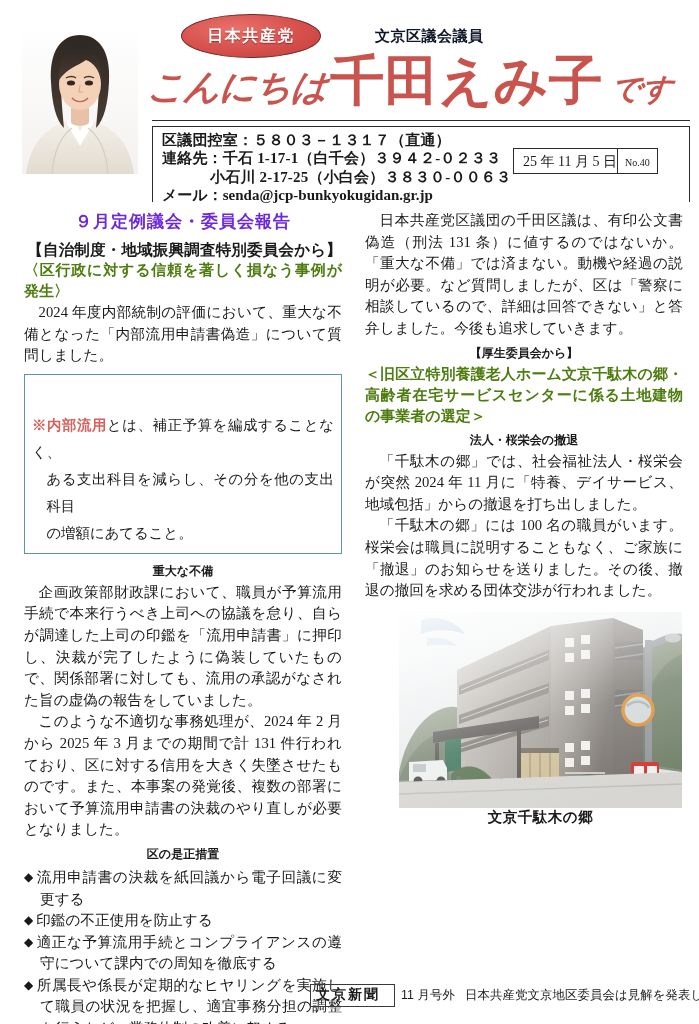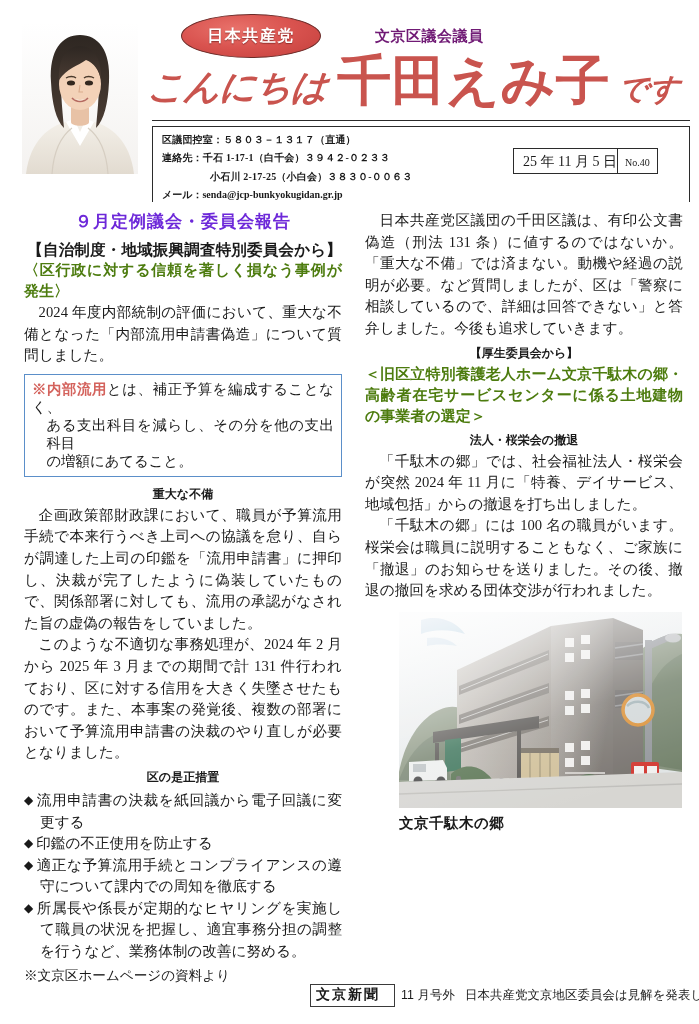--- a/index.html
+++ b/index.html
@@ -43,21 +43,21 @@
     letter-spacing: 1.5px;
     text-shadow: 0 1px 1px rgba(90,20,18,.55);
   }
 
   .council-role {
     position: absolute;
     left: 375px; top: 27px;
     font-size: 15px;
     font-weight: bold;
     letter-spacing: .5px;
-    color: #701a75;
+    color: #0f172a;
   }
 
   .title-line {
     position: absolute;
     left: 148px; top: 56px;
     width: 540px; height: 62px;
     display: flex; align-items: baseline;
     color: #c9544e;
     white-space: nowrap;
   }
@@ -65,41 +65,41 @@
     font-size: 36px;
     font-weight: bold;
     font-style: italic;
     letter-spacing: -1px;
     transform: skewX(-6deg);
   }
   .t-name {
     font-size: 54px;
     font-weight: bold;
     letter-spacing: 0px;
-    margin-left: 10px;
+    margin-left: 3px;
     line-height: .95;
   }
   .t-desu {
     font-size: 30px;
     font-weight: bold;
     font-style: italic;
     margin-left: 8px;
     transform: skewX(-6deg);
   }
 
   .contact-box {
     position: absolute;
     left: 152px; top: 126px;
     width: 538px; height: 76px;
     border: 1.6px solid #2b2b2b;
     border-bottom: none;
     padding: 4px 8px 0 9px;
   }
   .contact-line {
-    font-size: 10px;
+    font-size: 15px;
     font-weight: bold;
     line-height: 18.4px;
     letter-spacing: .2px;
     white-space: nowrap;
     font-family: Liberation Serif, serif;
   }
   .contact-line.indent { padding-left: 48px; }
   .contact-line.mail { font-weight: bold; letter-spacing: 0; }
 
   .issue-box {
@@ -190,24 +190,25 @@
     letter-spacing: .05px;
   }
 
   .note-box {
     border: 1.3px solid #5b8fc9;
     padding: 5px 7px 6px 7px;
     margin: 7px 0 6px 0;
   }
   .note-box p {
     font-size: 14.4px;
-    line-height: 18px;
+    line-height: 27px;
     text-align: justify;
     text-justify: inter-character;
     text-indent: 0;
+    margin-top: 32px;
   }
   .note-box .hl { color: #d4635d; font-weight: bold; }
   .note-box .ind { display: block; padding-left: 1em; }
 
   ul.bullets { list-style: none; margin-top: 2px; }
   ul.bullets li {
     font-size: 14.6px;
     line-height: 21.6px;
     text-align: justify;
     text-justify: inter-character;
@@ -237,24 +238,23 @@
     width: 283px;
     margin-left: 34px;
   }
   .photo-frame {
     width: 283px; height: 196px;
     overflow: hidden;
     background: #cfd3d2;
   }
   .photo-frame svg { display: block; width: 283px; height: 196px; }
   .photo-caption {
-    text-align: left;
+    text-align: center;
     font-size: 14.5px;
     font-weight: bold;
-    margin-top: 6px;
     letter-spacing: .5px;
   }
 
   
   .footer {
     position: absolute;
     left: 0; top: 984px;
     width: 699px;
     display: flex;
     align-items: center;

